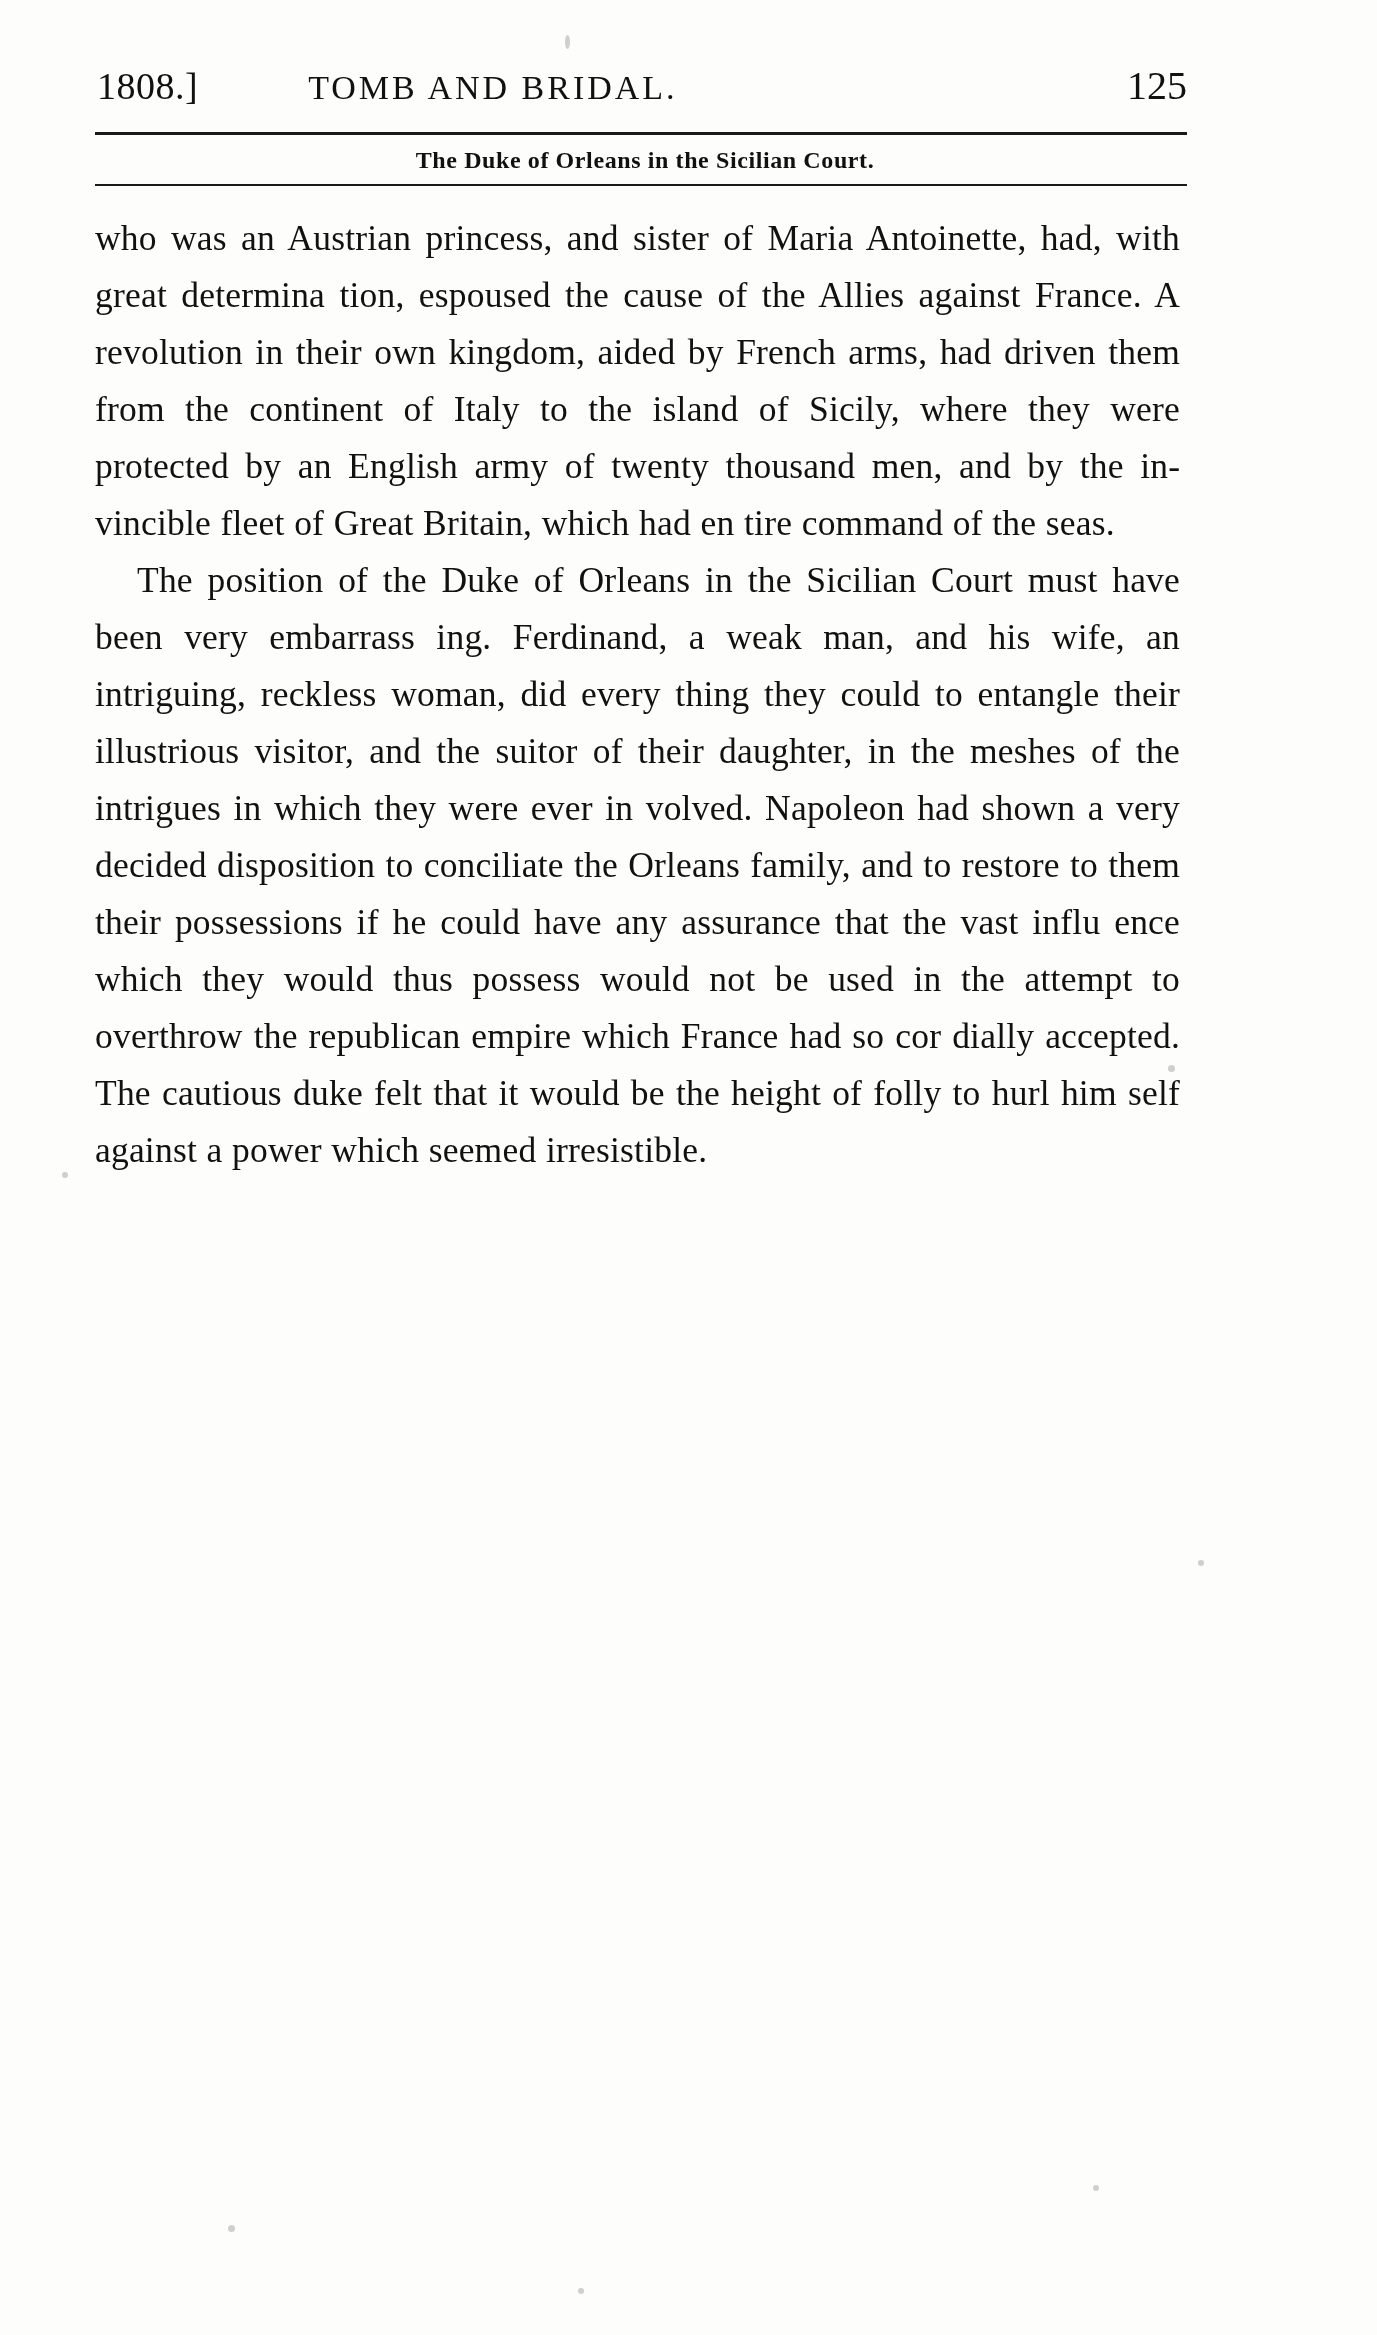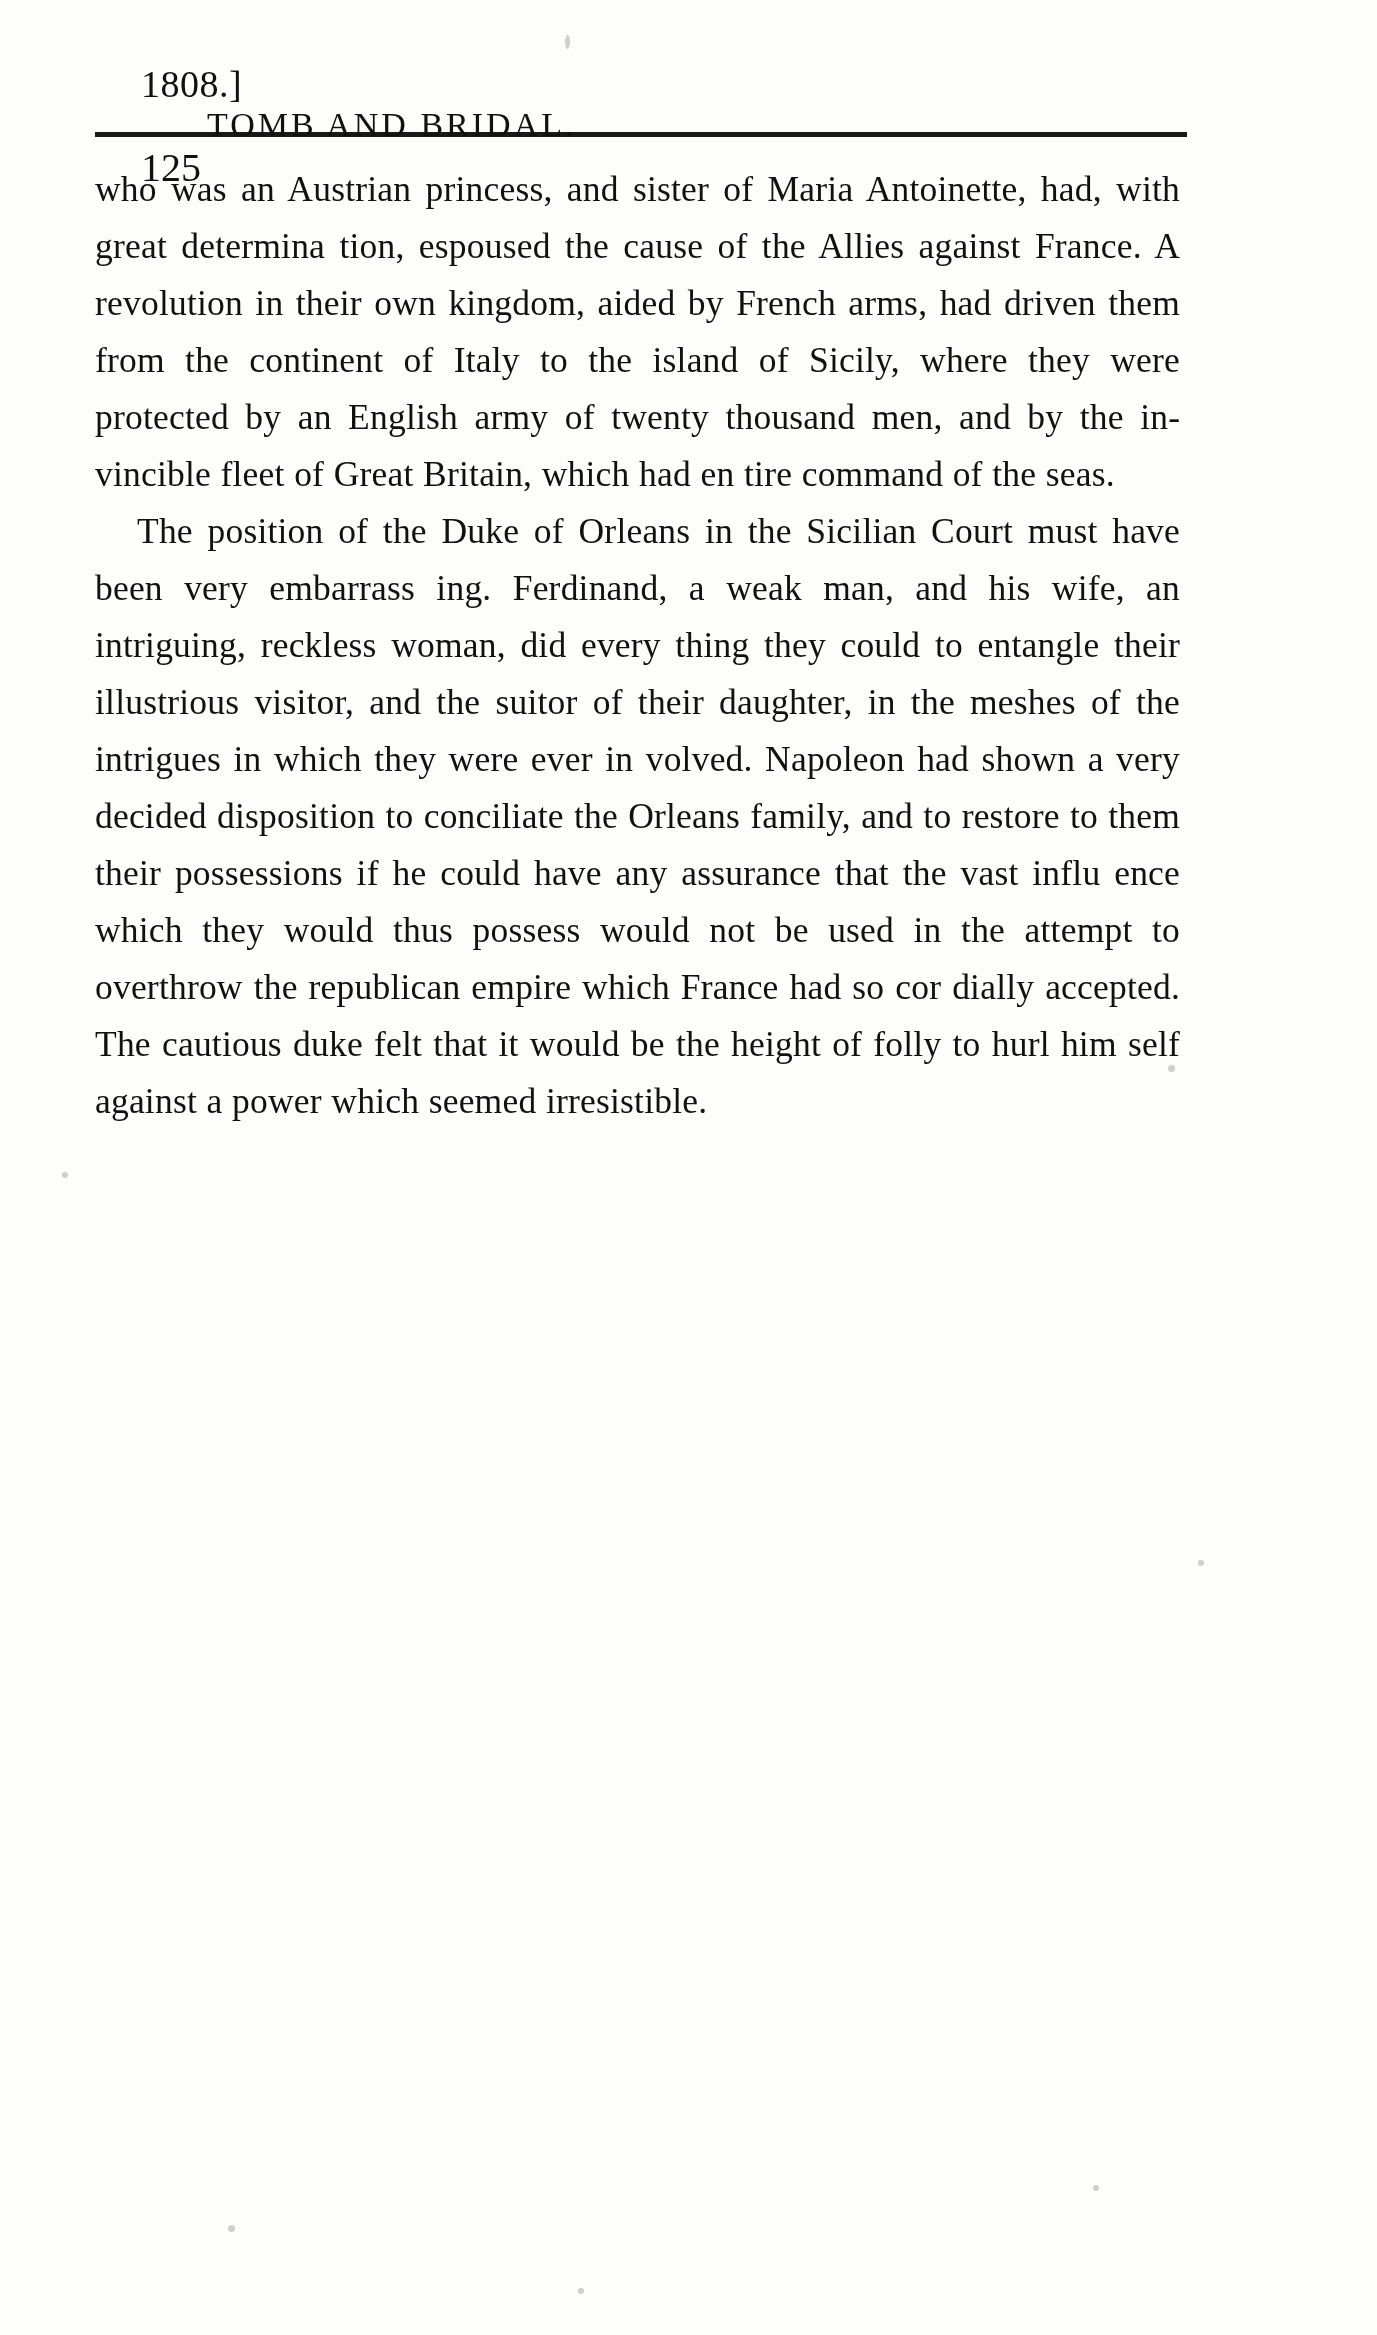--- a/index.html
+++ b/index.html
@@ -30,21 +30,20 @@
     width: 1100px;
   }
 
   
   .running-head {
     display: flex;
     align-items: baseline;
     justify-content: space-between;
     height: 60px;
     padding: 0 8px 0 2px;
-    flex-direction: column;
   }
   .head-year {
     font-size: 38px;
     letter-spacing: 0.5px;
     white-space: nowrap;
   }
   .head-title {
     font-size: 34px;
     letter-spacing: 3px;
     text-transform: uppercase;
@@ -124,20 +123,21 @@
   <div class="page-inner">
 
     <div class="running-head">
       <span class="head-year">1808.]</span>
       <span class="head-title">Tomb and Bridal.</span>
       <span class="head-folio">125</span>
     </div>
 
     <div class="rule"></div>
 
+    <div class="subhead">The Duke of Orleans in the Sicilian Court.</div>
 
     <div class="rule thin"></div>
 
     <div class="body-text">
       <p class="para">who was an Austrian princess, and sister of Maria Antoinette, had, with great determina­ tion, espoused the cause of the Allies against France.  A revolution in their own kingdom, aided by French arms, had driven them from the continent of Italy to the island of Sicily, where they were protected by an English army of twenty thousand men, and by the in­ vincible fleet of Great Britain, which had en­ tire command of the seas.</p>
       <p class="para indent">The position of the Duke of Orleans in the Sicilian Court must have been very embarrass­ ing.  Ferdinand, a weak man, and his wife, an intriguing, reckless woman, did every thing they could to entangle their illustrious visitor, and the suitor of their daughter, in the meshes of the intrigues in which they were ever in­ volved.  Napoleon had shown a very decided disposition to conciliate the Orleans family, and to restore to them their possessions if he could have any assurance that the vast influ­ ence which they would thus possess would not be used in the attempt to overthrow the republican empire which France had so cor­ dially accepted.  The cautious duke felt that it would be the height of folly to hurl him­ self against a power which seemed irresistible.</p>
     </div>
 
   </div>
 </div>

